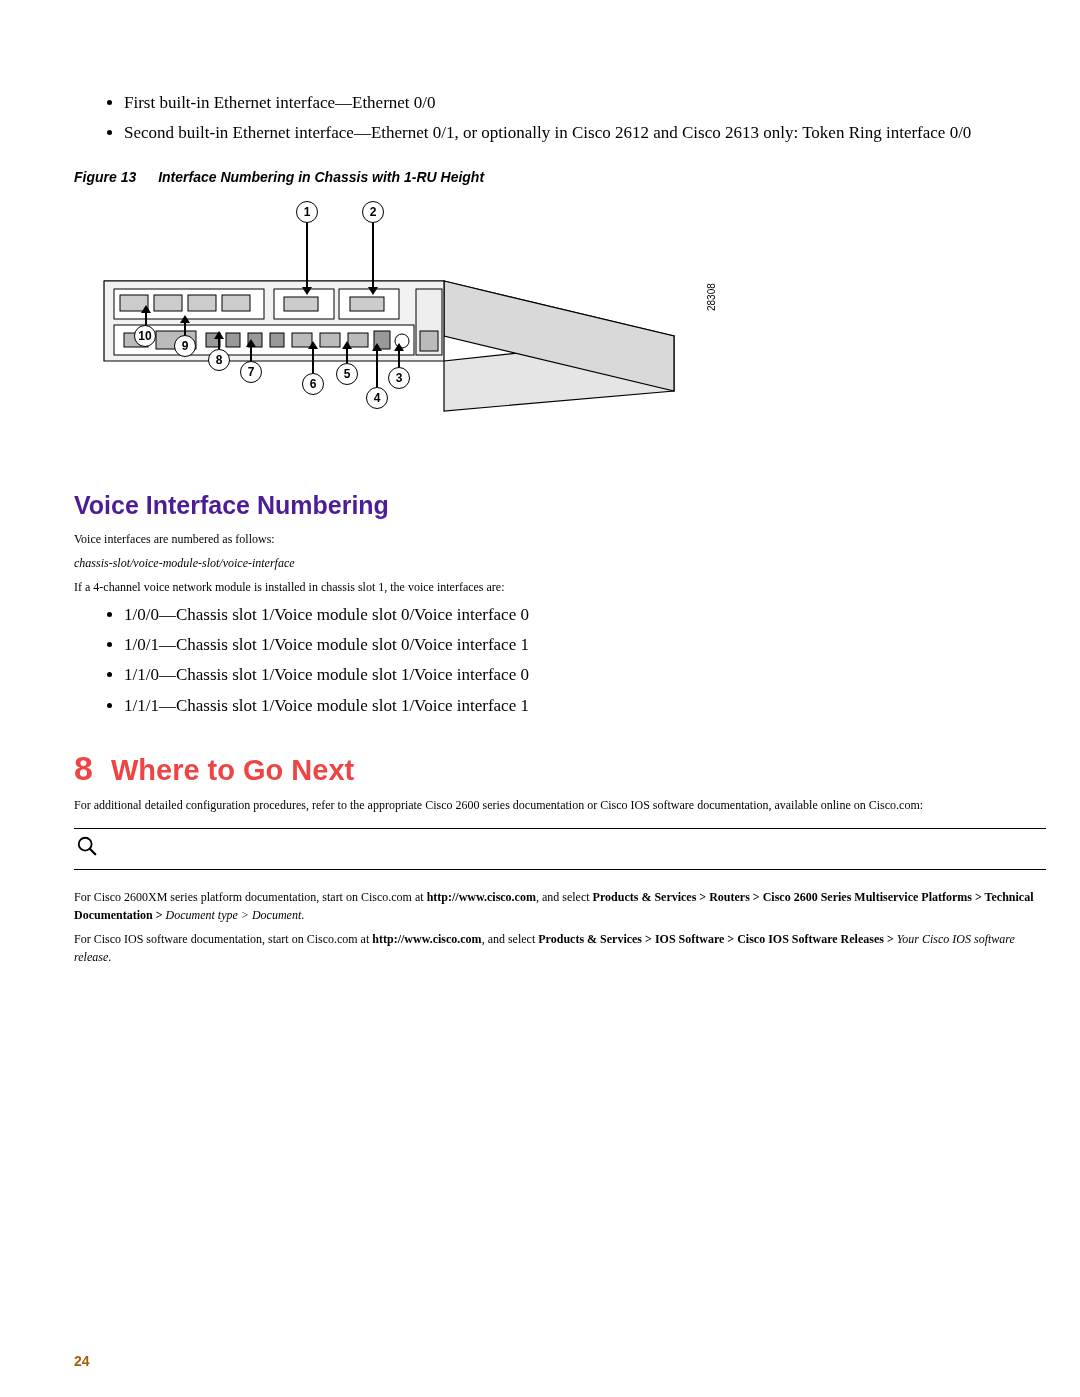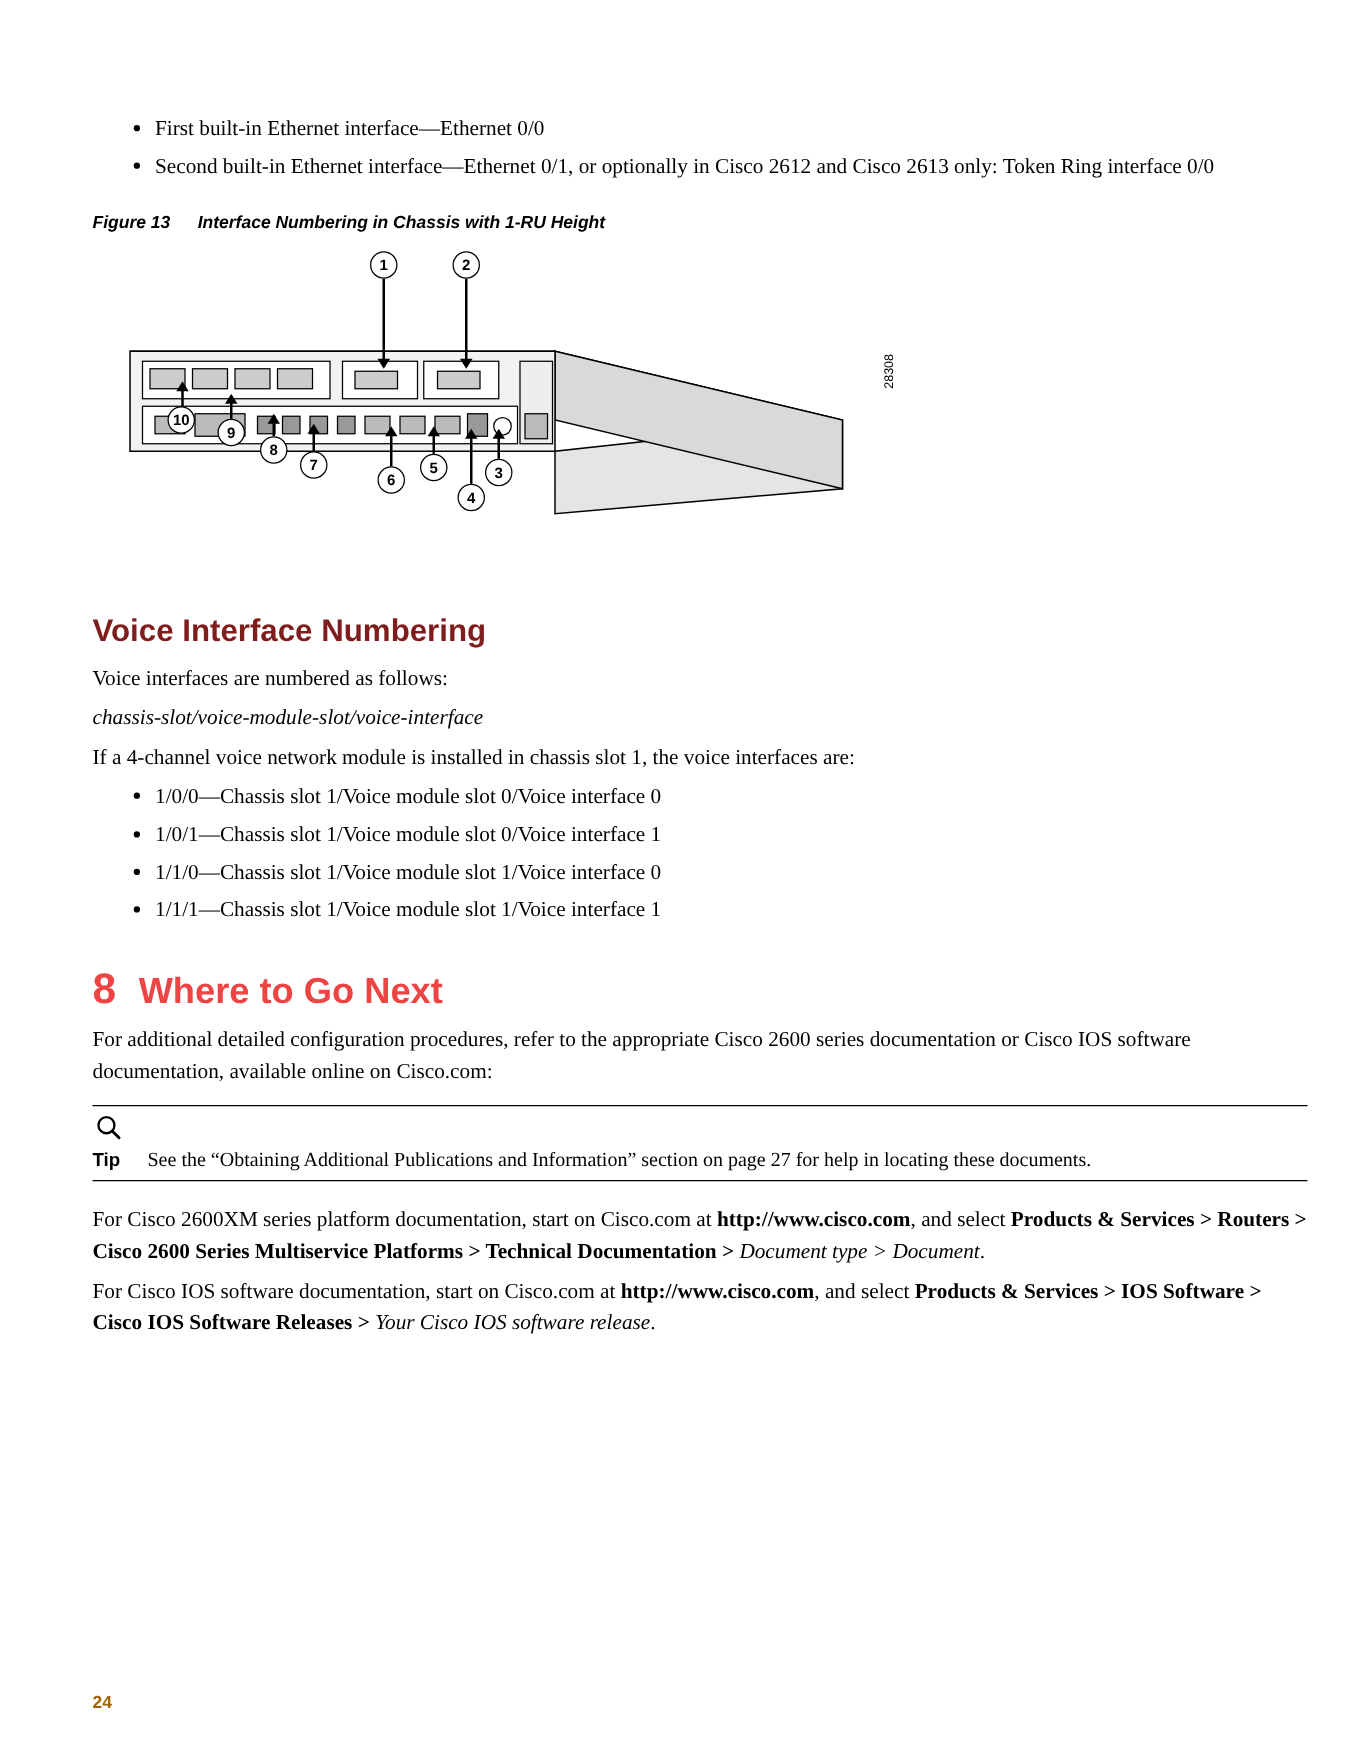--- a/index.html
+++ b/index.html
@@ -69,38 +69,38 @@
   }
   .sideid {
     position: absolute;
     font-family: Arial, Helvetica, sans-serif;
     font-size: 10px;
     transform: rotate(-90deg);
     transform-origin: left top;
   }
   h2.teal {
     font-family: Arial, Helvetica, sans-serif;
-    color: #7f1d1d;
+    color: #4c1d95;
     font-weight: bold;
     font-size: 25px;
     margin: 40px 0 10px 0;
   }
   h1.teal {
     font-family: Arial, Helvetica, sans-serif;
     color: #ef4444;
     font-weight: bold;
     font-size: 29px;
     margin: 30px 0 8px 0;
   }
   h1.teal .secnum {
     font-size: 34px;
     margin-right: 18px;
   }
   p.body {
-    font-size: 17px;
+    font-size: 12px;
     line-height: 1.5;
     margin: 4px 0 6px 0;
   }
   .italic { font-style: italic; }
   .bold { font-weight: bold; }
   .tip-block {
     border-top: 1.2px solid #000;
     border-bottom: 1.2px solid #000;
     margin: 14px 0 18px 0;
     padding: 2px 0 6px 0;
@@ -247,24 +247,20 @@
   <h1 class="teal">
     <span class="secnum">8</span><span>Where to Go Next</span>
   </h1>
   <p class="body">For additional detailed configuration procedures, refer to the appropriate Cisco 2600 series documentation or Cisco IOS software documentation, available online on Cisco.com:</p>
 
   <div class="tip-block">
     <svg class="tip-icon" width="22" height="22" viewBox="0 0 24 24">
       <circle cx="10" cy="10" r="7" fill="none" stroke="#000" stroke-width="2"></circle>
       <line x1="15" y1="15" x2="21" y2="21" stroke="#000" stroke-width="2.5" stroke-linecap="round"></line>
     </svg>
-    <div class="tip-row">
-      <div class="tip-label">Tip</div>
-      <div class="body" style="flex:1;">See the “Obtaining Additional Publications and Information” section on page 27 for help in locating these documents.</div>
-    </div>
   </div>
 
 
   <p class="body">
     <span>For Cisco 2600XM series platform documentation, start on Cisco.com at </span><span class="bold">http://www.cisco.com</span><span>, and select </span><span class="bold">Products &amp; Services &gt; Routers &gt; Cisco 2600 Series Multiservice Platforms &gt; Technical Documentation &gt; </span><span class="italic">Document type &gt; Document</span><span>.</span>
   </p>
 
   <p class="body">
     <span>For Cisco IOS software documentation, start on Cisco.com at </span><span class="bold">http://www.cisco.com</span><span>, and select </span><span class="bold">Products &amp; Services &gt; IOS Software &gt; Cisco IOS Software Releases &gt; </span><span class="italic">Your Cisco IOS software release</span><span>.</span>
   </p>

